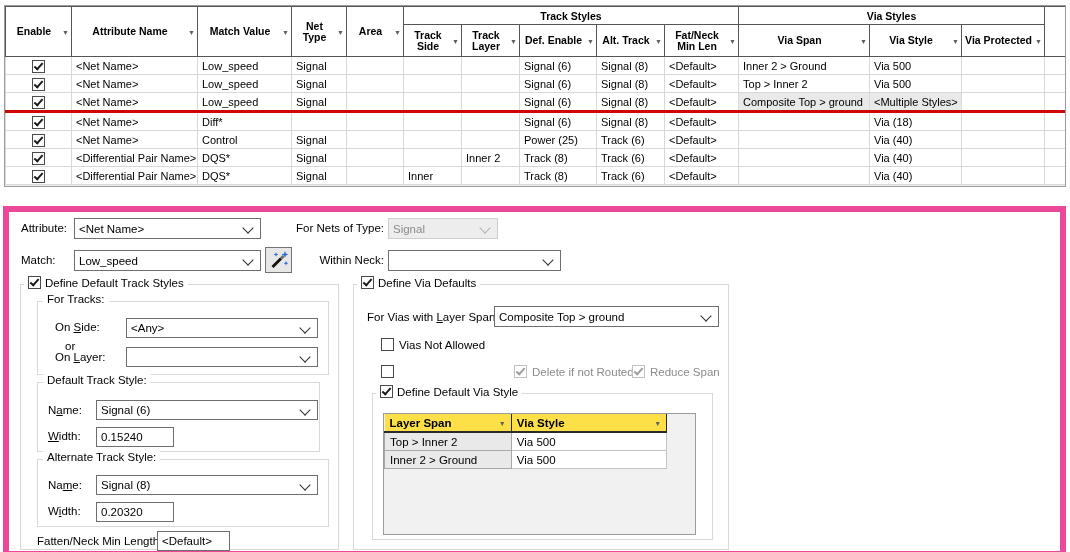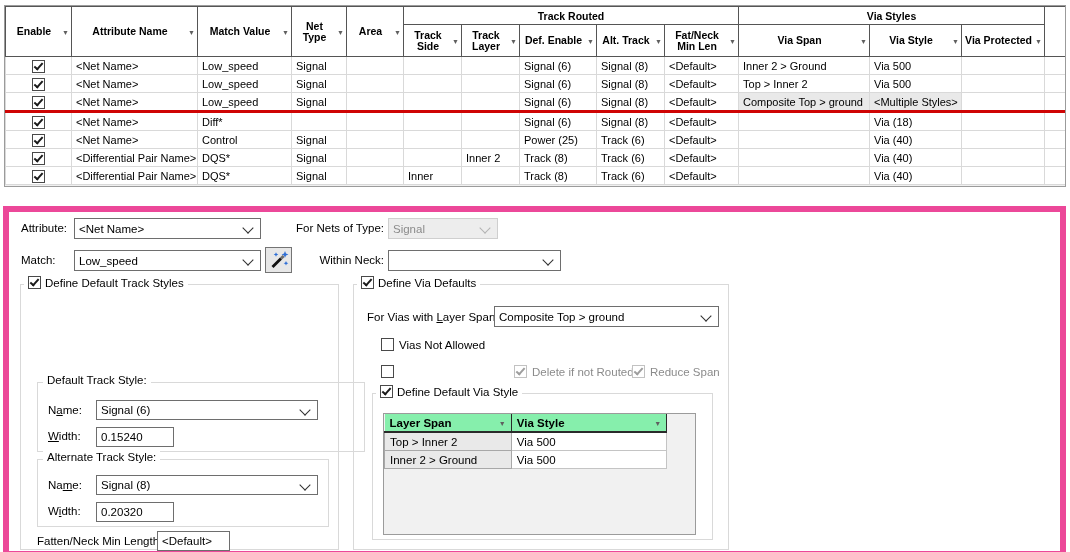--- a/index.html
+++ b/index.html
@@ -51,21 +51,21 @@
   
   #panel{position:absolute;left:3px;top:206px;width:1063px;height:351px;
          border:6px solid #ec4899;background:#fff;box-sizing:border-box;}
   #wizard-btn{position:absolute;left:256px;top:35px;width:27px;height:26px;background:#e7e7e7;
          border:1px solid #747474;box-sizing:border-box;display:flex;align-items:center;justify-content:center;}
 
   
   #via-style-table{position:absolute;left:10px;top:19px;width:313px;height:122px;
          border:1px solid #9b9b9b;background:#f1f1f1;overflow:hidden;box-sizing:border-box;}
   table.vtab{border-collapse:collapse;table-layout:fixed;font-size:11.5px;}
-  table.vtab th{background:#86efac;border-bottom:2px solid #2a2a2a;border-right:1px solid #2a2a2a;
+  table.vtab th{background:#fde047;border-bottom:2px solid #2a2a2a;border-right:1px solid #2a2a2a;
          font-weight:bold;text-align:left;padding:1px 5px;height:15px;position:relative;}
   table.vtab th.tfiller{background:transparent;border:none;}
   table.vtab td{height:15px;padding:1px 5px;white-space:nowrap;overflow:hidden;}
   table.vtab td.ls{background:#e9e9e9;border:1px solid #a8a8a8;border-top:none;}
   table.vtab td.vs{background:#fff;border:1px solid #c4c4c4;border-top:none;}
   table.vtab td.tfiller{background:transparent;border:none;}
 </style>
 </head>
 <body>
 
@@ -112,21 +112,21 @@
               <span>Net Type</span>
               <span class="farrow">▼</span>
             </div>
           </th>
         <th rowspan="2">
           <div class="hwrap">
               <span>Area</span>
               <span class="farrow">▼</span>
             </div>
           </th>
-        <th colspan="5" class="gh">Track Routed</th>
+        <th colspan="5" class="gh">Track Styles</th>
         <th colspan="3" class="gh">Via Styles</th>
         <th rowspan="2"></th>
       </tr>
       <tr class="chr">
         <th>
           <div class="hwrap">
               <span>Track Side</span>
               <span class="farrow">▼</span>
             </div>
           </th>
@@ -340,22 +340,38 @@
     <span class="val"></span>
     <span class="chev"></span>
   </div>
 
   <div class="gbox" style="left:11px;top:72px;width:319px;height:266px;">
     <div class="gtitle" style="left:3px;">
       <span class="cb checked"></span>
       <span>Define Default Track Styles</span>
     </div>
 
-
-    <div class="gbox" style="left:16px;top:97px;width:328px;height:70px;">
+    <div class="gbox" style="left:16px;top:16px;width:292px;height:74px;">
+      <div class="gtitle">
+          <span>For Tracks:</span>
+        </div>
+      <span class="lbl" style="left:17px;top:19px;">On <u>S</u>ide:</span>
+      <div class="combo" style="left:88px;top:16px;width:192px;height:20px;">
+        <span class="val">&lt;Any&gt;</span>
+        <span class="chev"></span>
+      </div>
+      <span class="lbl" style="left:27px;top:38px;">or</span>
+      <span class="lbl" style="left:17px;top:49px;">On <u>L</u>ayer:</span>
+      <div class="combo" style="left:88px;top:45px;width:192px;height:20px;">
+        <span class="val"></span>
+        <span class="chev"></span>
+      </div>
+    </div>
+
+    <div class="gbox" style="left:16px;top:97px;width:283px;height:70px;">
       <div class="gtitle">
           <span>Default Track Style:</span>
         </div>
       <span class="lbl" style="left:10px;top:21px;">N<u>a</u>me:</span>
       <div class="combo" style="left:58px;top:17px;width:222px;height:20px;">
         <span class="val">Signal (6)</span>
         <span class="chev"></span>
       </div>
       <span class="lbl" style="left:10px;top:47px;"><u>W</u>idth:</span>
       <div class="tinput" style="left:58px;top:44px;width:78px;height:20px;">

